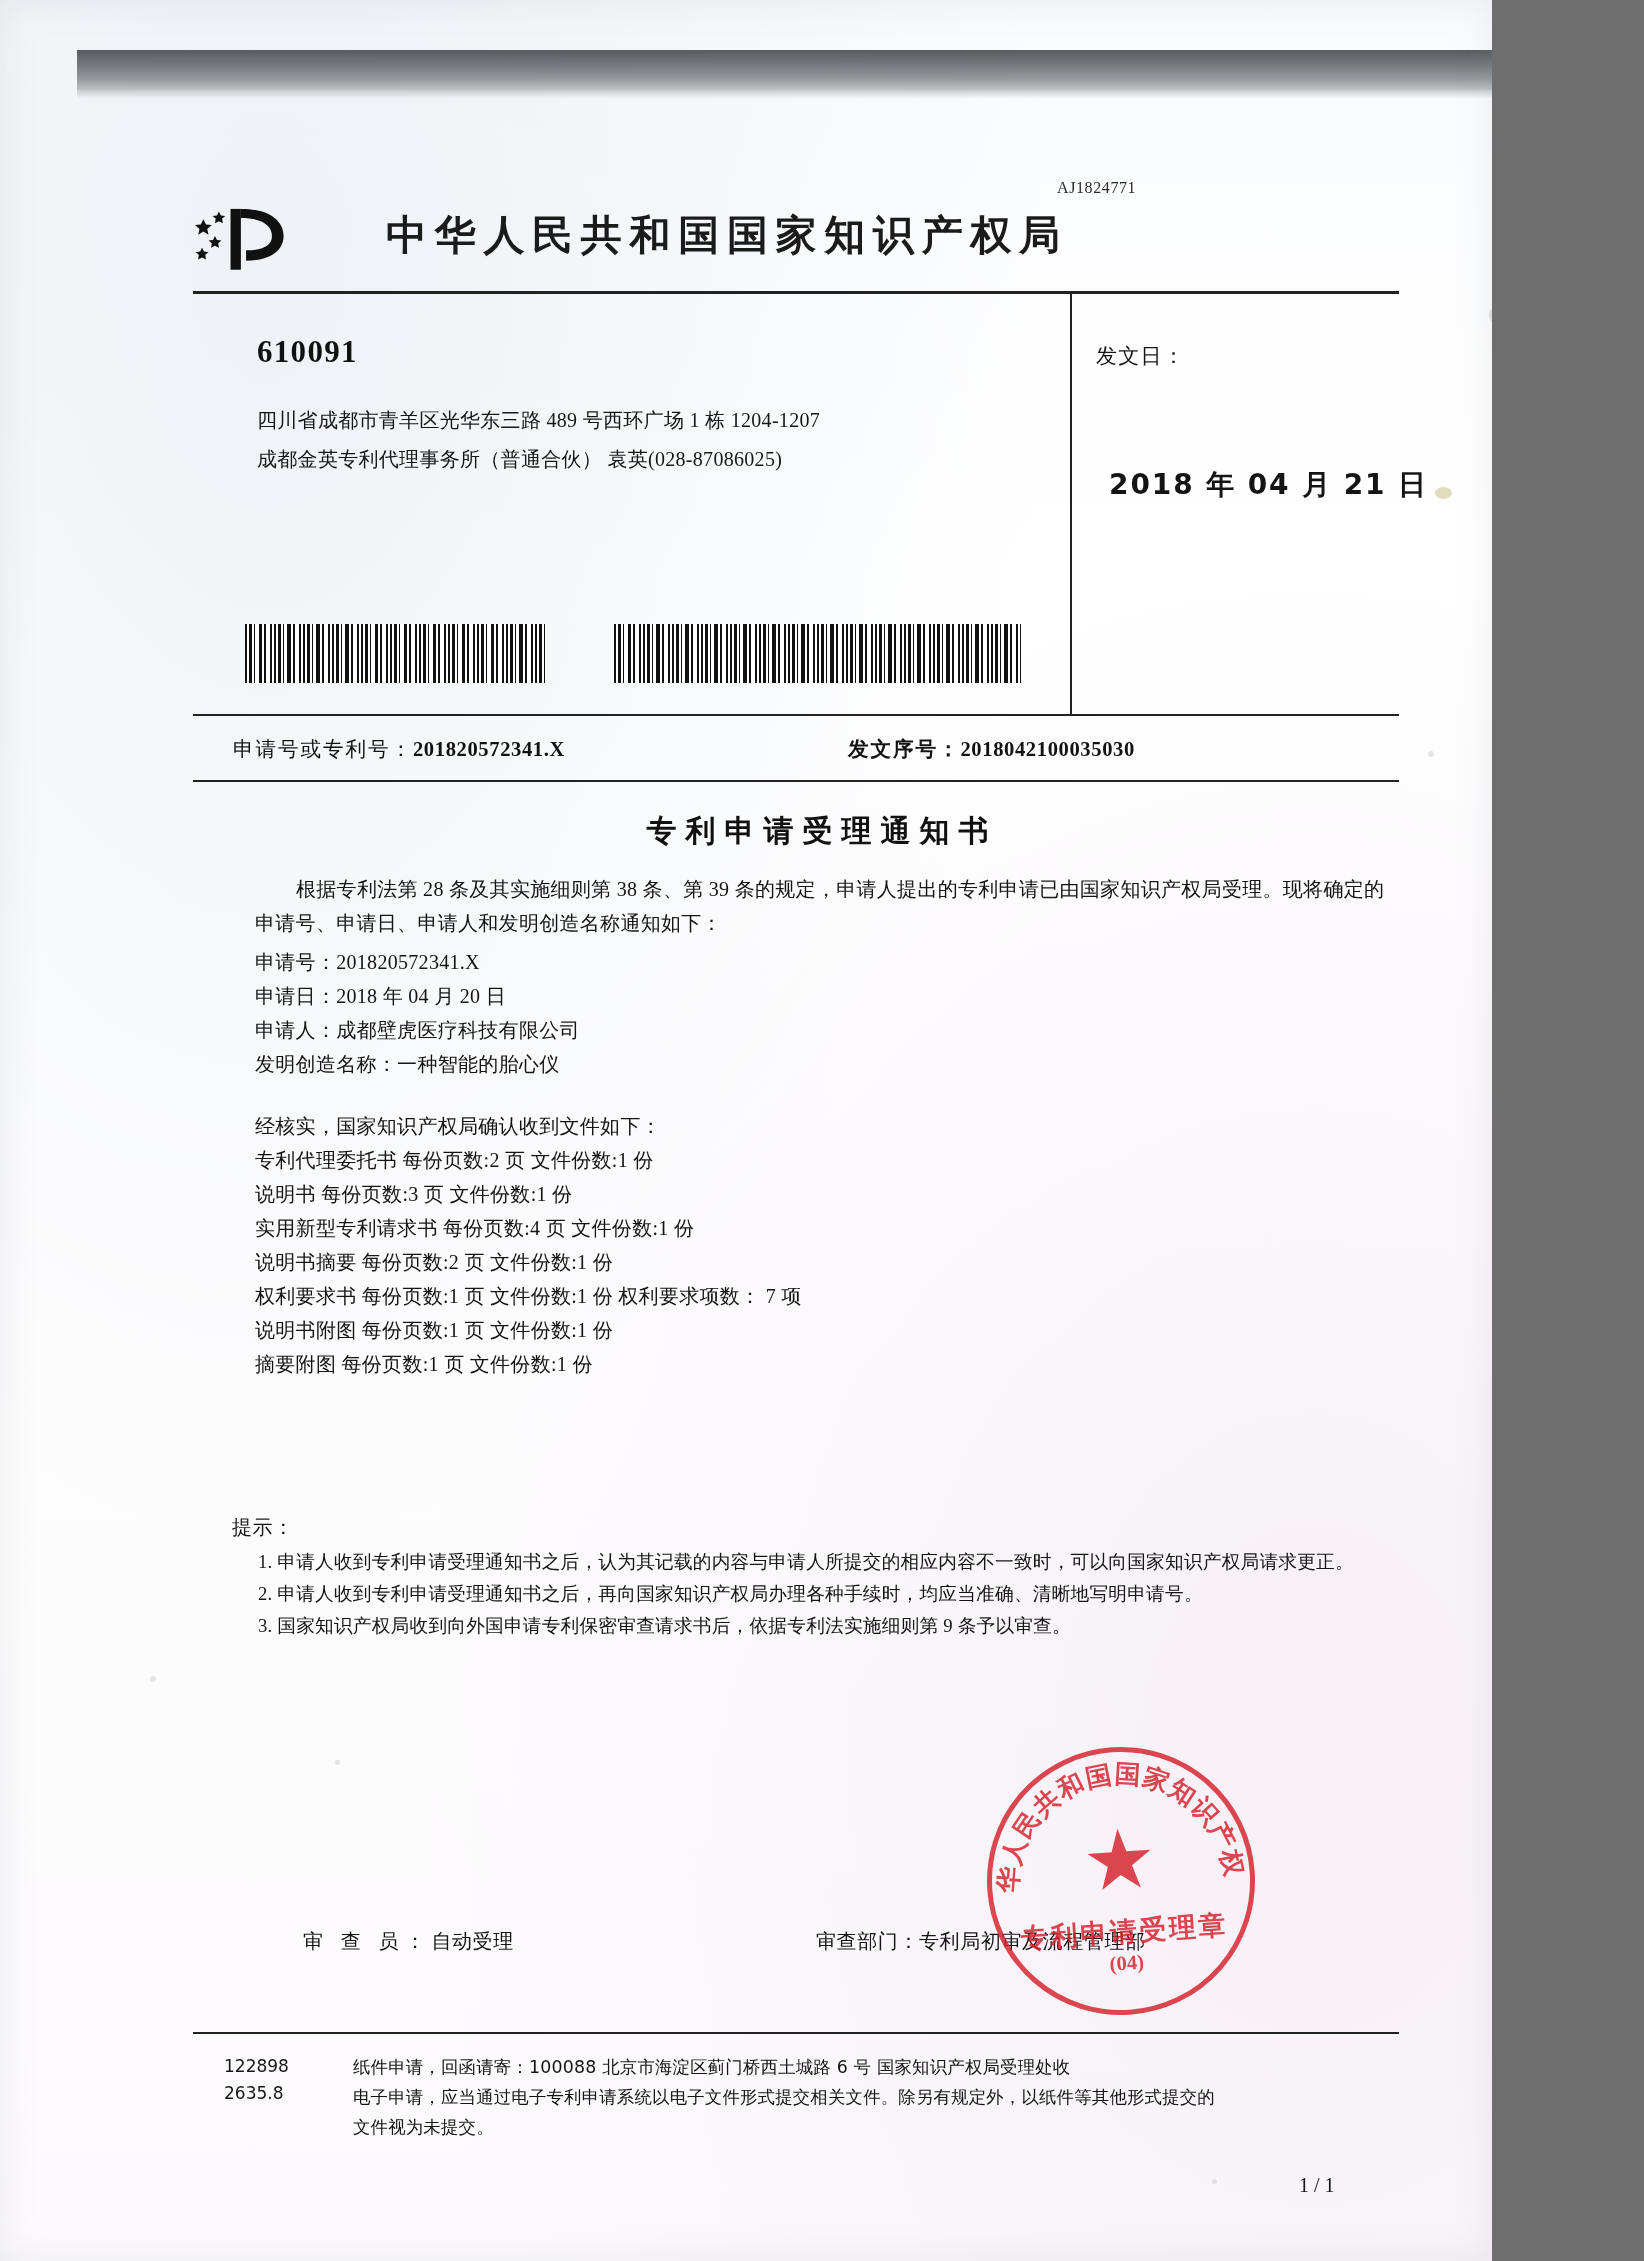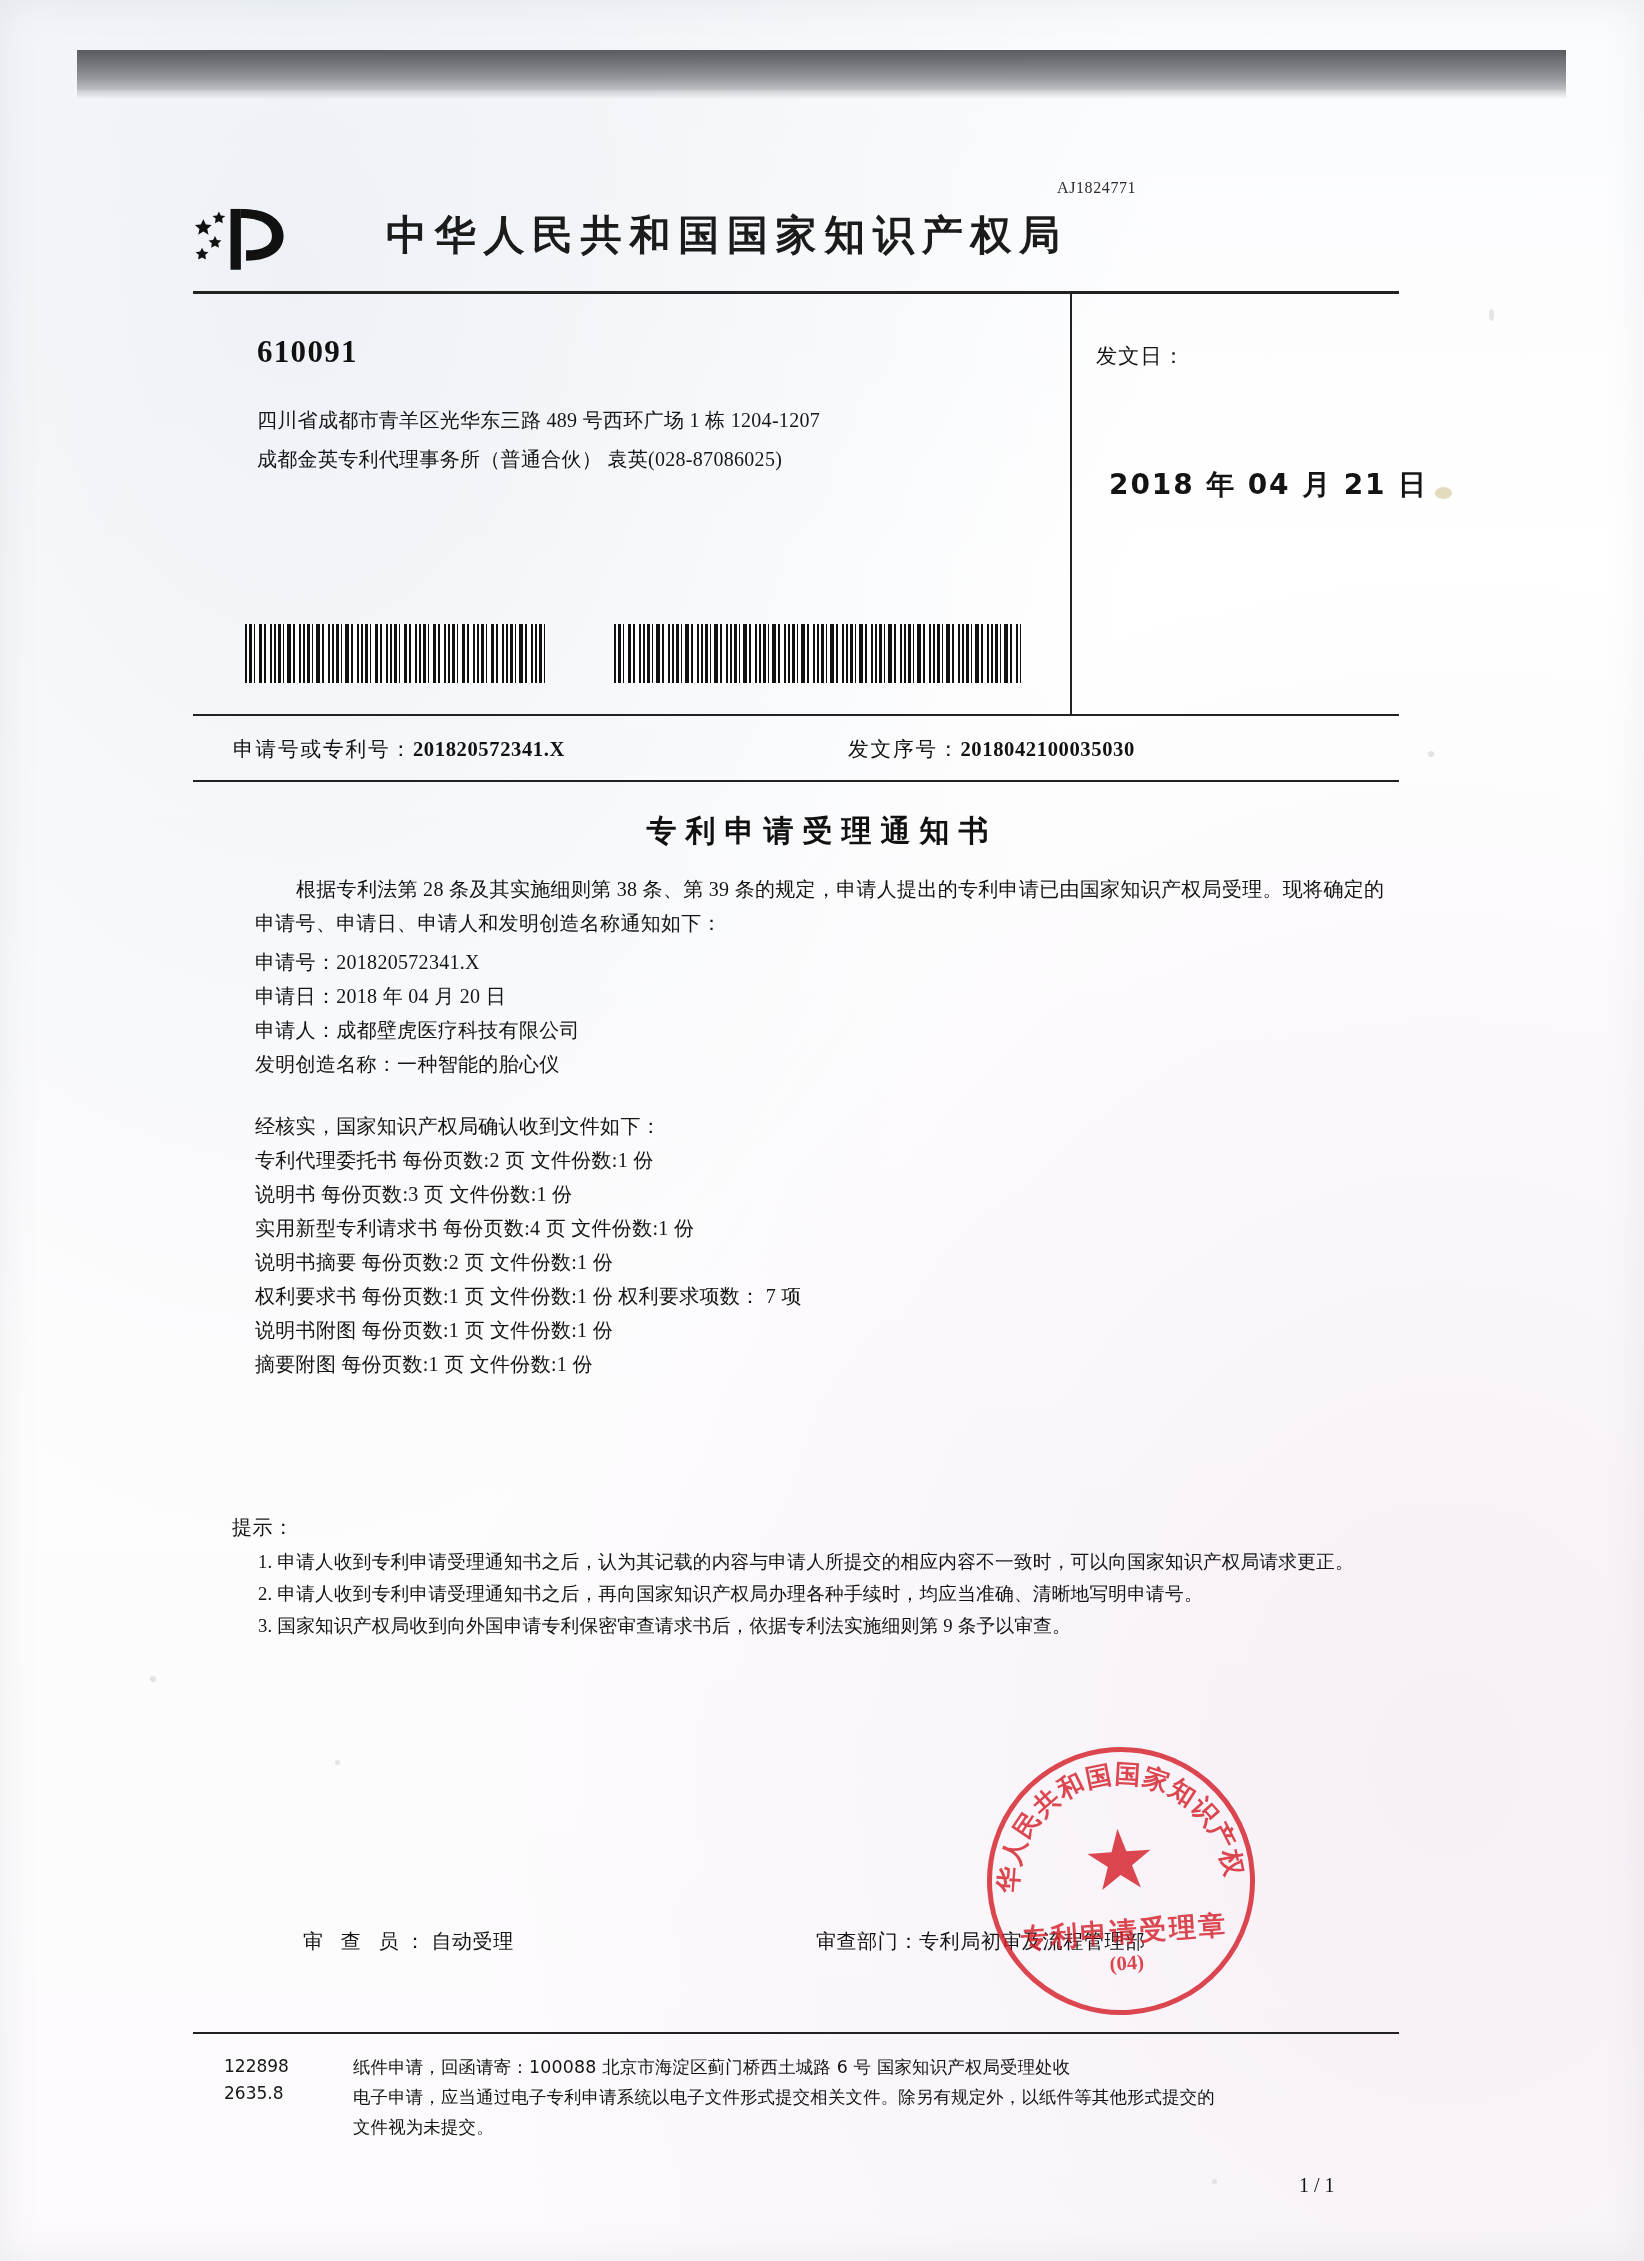--- a/index.html
+++ b/index.html
@@ -5,21 +5,21 @@
   html, body {
     margin: 0;
     padding: 0;
     background: #6e6e6e;
   }
   body {
     font-family: "Liberation Serif", "DejaVu Serif", serif;
   }
   .page {
     position: relative;
-    width: 1644px;
+    width: 1492px;
     height: 2261px;
     background: #5eead4;
     overflow: hidden;
   }
   
   .scan-tint {
     position: absolute;
     inset: 0;
     background:
       radial-gradient(ellipse at 18% 12%, rgba(236,240,245,0.9) 0%, rgba(255,255,255,0) 45%),
@@ -193,21 +193,21 @@
   .appno .lbl { font-weight: normal; letter-spacing: 1.9px; }
   .serialno {
     position: absolute;
     left: 848px;
     top: 735px;
     font-size: 20.6px;
     color: #121212;
     letter-spacing: 0.6px;
     font-weight: bold;
   }
-  .serialno .lbl { font-weight: normal; letter-spacing: 1.9px; }
+  .serialno .lbl { font-weight: bold; letter-spacing: 1.9px; }
 
   
   .doc-title {
     position: absolute;
     left: 0;
     top: 811px;
     width: 1644px;
     text-align: center;
     font-size: 30px;
     font-weight: bold;

